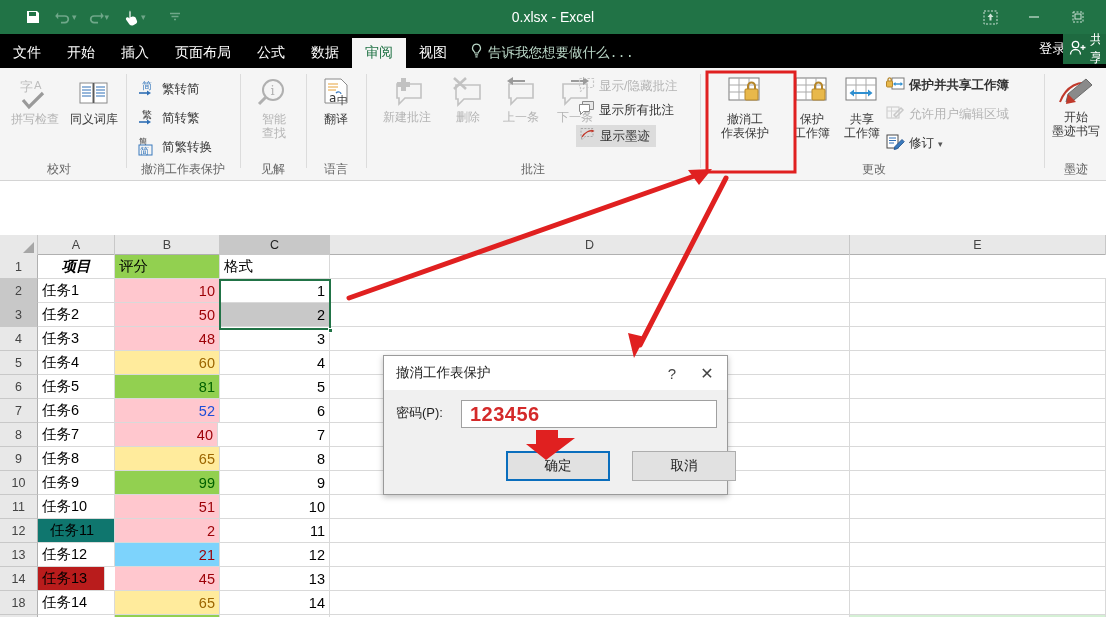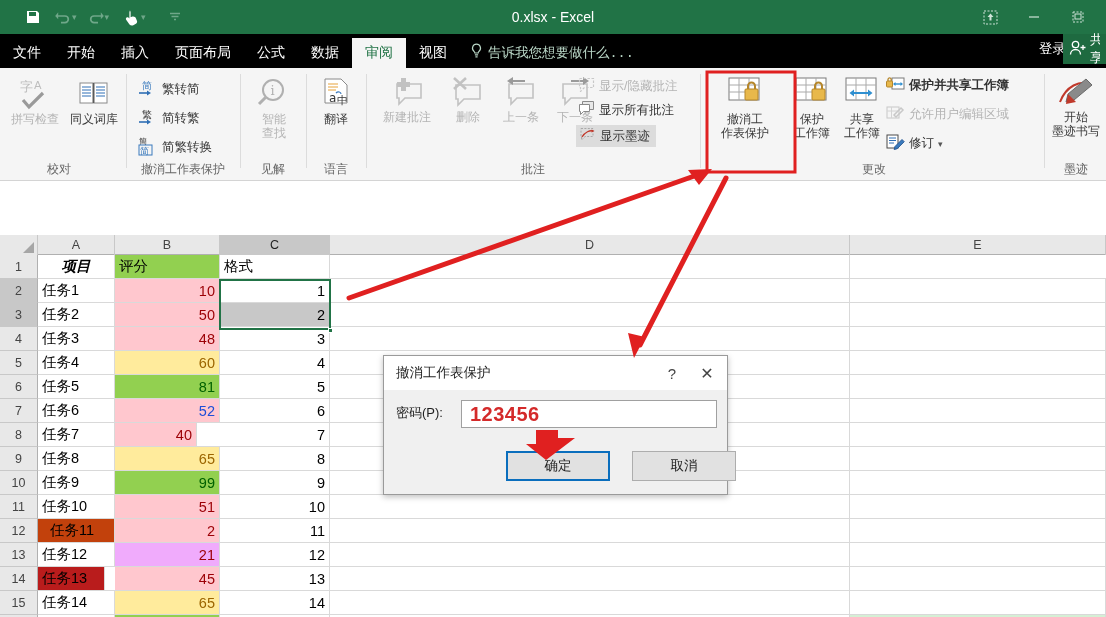--- a/index.html
+++ b/index.html
@@ -510,21 +510,21 @@
       <div class="rowh" style="height: 24px;">5</div>
       <div class="rowh" style="height: 24px;">6</div>
       <div class="rowh" style="height: 24px;">7</div>
       <div class="rowh" style="height: 24px;">8</div>
       <div class="rowh" style="height: 24px;">9</div>
       <div class="rowh" style="height: 24px;">10</div>
       <div class="rowh" style="height: 24px;">11</div>
       <div class="rowh" style="height: 24px;">12</div>
       <div class="rowh" style="height: 24px;">13</div>
       <div class="rowh" style="height: 24px;">14</div>
-      <div class="rowh" style="height: 24px;">15</div>
+      <div class="rowh" style="height: 24px;">18</div>
       <div class="rowh" style="height: 24px;">16</div>
     </div>
   <div id="cells">
       <div class="row" style="height: 24px;">
         <div class="cell ctr" style="left: 0px; width: 77px; background: rgb(255, 255, 255); color: rgb(0, 0, 0); font-weight: bold;">项目</div>
         <div class="cell" style="left: 77px; width: 105px; background: rgb(146, 208, 80); color: rgb(0, 0, 0);">评分</div>
         <div class="cell" style="left: 182px; width: 110px; background: rgb(255, 255, 255); color: rgb(0, 0, 0);">格式</div>
         <div class="cell" style="left: 292px; width: 520px; background: rgb(255, 255, 255); color: rgb(0, 0, 0);"></div>
       </div>
       <div class="row" style="height: 24px;">
@@ -564,21 +564,21 @@
       </div>
       <div class="row" style="height: 24px;">
         <div class="cell" style="left: 0px; width: 77px; background: rgb(255, 255, 255); color: rgb(0, 0, 0);">任务6</div>
         <div class="cell num" style="left: 77px; width: 105px; background: rgb(255, 199, 206); color: #1d4ed8;">52</div>
         <div class="cell num" style="left: 182px; width: 110px; background: rgb(255, 255, 255); color: rgb(0, 0, 0);">6</div>
         <div class="cell" style="left: 292px; width: 520px; background: rgb(255, 255, 255); color: rgb(0, 0, 0);"></div>
         <div class="cell" style="left: 812px; width: 256px; background: rgb(255, 255, 255); color: rgb(0, 0, 0);"></div>
       </div>
       <div class="row" style="height: 24px;">
         <div class="cell" style="left: 0px; width: 77px; background: rgb(255, 255, 255); color: rgb(0, 0, 0);">任务7</div>
-        <div class="cell num" style="left: 77px; width: 82px; background: rgb(255, 199, 206); color: rgb(156, 0, 6);">40</div>
+        <div class="cell num" style="left: 77px; width: 103px; background: rgb(255, 199, 206); color: rgb(156, 0, 6);">40</div>
         <div class="cell num" style="left: 182px; width: 110px; background: rgb(255, 255, 255); color: rgb(0, 0, 0);">7</div>
         <div class="cell" style="left: 292px; width: 520px; background: rgb(255, 255, 255); color: rgb(0, 0, 0);"></div>
         <div class="cell" style="left: 812px; width: 256px; background: rgb(255, 255, 255); color: rgb(0, 0, 0);"></div>
       </div>
       <div class="row" style="height: 24px;">
         <div class="cell" style="left: 0px; width: 77px; background: rgb(255, 255, 255); color: rgb(0, 0, 0);">任务8</div>
         <div class="cell num" style="left: 77px; width: 105px; background: rgb(255, 235, 156); color: rgb(156, 101, 0);">65</div>
         <div class="cell num" style="left: 182px; width: 110px; background: rgb(255, 255, 255); color: rgb(0, 0, 0);">8</div>
         <div class="cell" style="left: 292px; width: 520px; background: rgb(255, 255, 255); color: rgb(0, 0, 0);"></div>
         <div class="cell" style="left: 812px; width: 256px; background: rgb(255, 255, 255); color: rgb(0, 0, 0);"></div>
@@ -591,29 +591,29 @@
         <div class="cell" style="left: 812px; width: 256px; background: rgb(255, 255, 255); color: rgb(0, 0, 0);"></div>
       </div>
       <div class="row" style="height: 24px;">
         <div class="cell" style="left: 0px; width: 77px; background: rgb(255, 255, 255); color: rgb(0, 0, 0);">任务10</div>
         <div class="cell num" style="left: 77px; width: 105px; background: rgb(255, 199, 206); color: rgb(156, 0, 6);">51</div>
         <div class="cell num" style="left: 182px; width: 110px; background: rgb(255, 255, 255); color: rgb(0, 0, 0);">10</div>
         <div class="cell" style="left: 292px; width: 520px; background: rgb(255, 255, 255); color: rgb(0, 0, 0);"></div>
         <div class="cell" style="left: 812px; width: 256px; background: rgb(255, 255, 255); color: rgb(0, 0, 0);"></div>
       </div>
       <div class="row" style="height: 24px;">
-        <div class="cell" style="left: 0px; width: 77px; background: #c2410c; color: rgb(0, 0, 0); padding-left: 12px;">任务11</div>
+        <div class="cell" style="left: 0px; width: 77px; background: #0f766e; color: rgb(0, 0, 0); padding-left: 12px;">任务11</div>
         <div class="cell num" style="left: 77px; width: 105px; background: rgb(255, 199, 206); color: rgb(156, 0, 6);">2</div>
         <div class="cell num" style="left: 182px; width: 110px; background: rgb(255, 255, 255); color: rgb(0, 0, 0);">11</div>
         <div class="cell" style="left: 292px; width: 520px; background: rgb(255, 255, 255); color: rgb(0, 0, 0);"></div>
         <div class="cell" style="left: 812px; width: 256px; background: rgb(255, 255, 255); color: rgb(0, 0, 0);"></div>
       </div>
       <div class="row" style="height: 24px;">
         <div class="cell" style="left: 0px; width: 77px; background: rgb(255, 255, 255); color: rgb(0, 0, 0);">任务12</div>
-        <div class="cell num" style="left: 77px; width: 105px; background: #f0abfc; color: rgb(156, 0, 6);">21</div>
+        <div class="cell num" style="left: 77px; width: 105px; background: #7dd3fc; color: rgb(156, 0, 6);">21</div>
         <div class="cell num" style="left: 182px; width: 110px; background: rgb(255, 255, 255); color: rgb(0, 0, 0);">12</div>
         <div class="cell" style="left: 292px; width: 520px; background: rgb(255, 255, 255); color: rgb(0, 0, 0);"></div>
         <div class="cell" style="left: 812px; width: 256px; background: rgb(255, 255, 255); color: rgb(0, 0, 0);"></div>
       </div>
       <div class="row" style="height: 24px;">
         <div class="cell" style="left: 0px; width: 67px; background: #b91c1c; color: rgb(0, 0, 0); text-align: center;">任务13</div>
         <div class="cell num" style="left: 77px; width: 105px; background: rgb(255, 199, 206); color: rgb(156, 0, 6);">45</div>
         <div class="cell num" style="left: 182px; width: 110px; background: rgb(255, 255, 255); color: rgb(0, 0, 0);">13</div>
         <div class="cell" style="left: 292px; width: 520px; background: rgb(255, 255, 255); color: rgb(0, 0, 0);"></div>
         <div class="cell" style="left: 812px; width: 256px; background: rgb(255, 255, 255); color: rgb(0, 0, 0);"></div>

